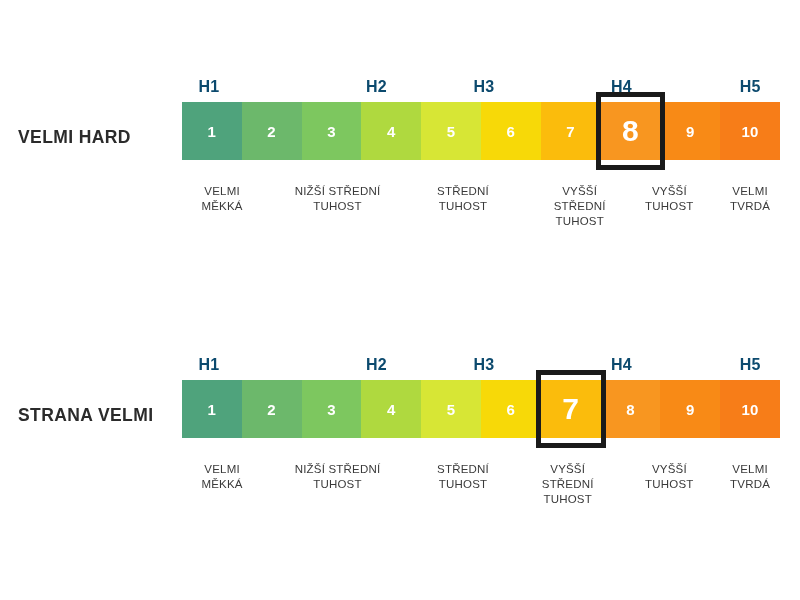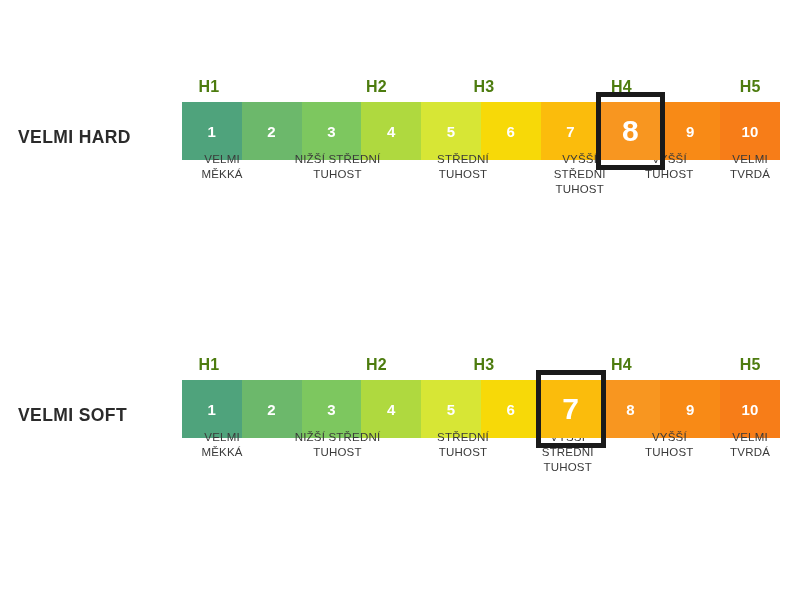--- a/index.html
+++ b/index.html
@@ -42,21 +42,21 @@
     left: 182px;
     top: 8px;
     width: 598px;
     height: 22px;
   }
   .group-label {
     position: absolute;
     top: 0;
     font-size: 16px;
     font-weight: bold;
-    color: #4d7c0f;
+    color: #0c4a6e;
     letter-spacing: 0.2px;
     text-align: center;
     transform: translateX(-50%);
     white-space: nowrap;
   }
 
   
   .bar {
     position: absolute;
     left: 182px;
@@ -90,21 +90,21 @@
     border: 5px solid #1a1a1a;
     box-sizing: border-box;
     z-index: 3;
     pointer-events: none;
   }
 
   
   .caption-row {
     position: absolute;
     left: 182px;
-    top: 82px;
+    top: 114px;
     width: 598px;
     height: 62px;
   }
   .caption {
     position: absolute;
     top: 0;
     font-size: 11.5px;
     line-height: 15px;
     color: #3a3a3a;
     text-align: center;
@@ -169,21 +169,21 @@
 STŘEDNÍ
 TUHOST</div>
       <div class="caption" style="left: 81.5%;">VYŠŠÍ
 TUHOST</div>
       <div class="caption" style="left: 95%;">VELMI
 TVRDÁ</div>
     </div>
 </div>
 
 <div class="scale-block" id="scale-soft">
-  <div class="row-title">VELMI SOFT</div>
+  <div class="row-title">STRANA VELMI</div>
   <div class="group-row">
       <div class="group-label" style="left: 4.5%;">H1</div>
       <div class="group-label" style="left: 32.5%;">H2</div>
       <div class="group-label" style="left: 50.5%;">H3</div>
       <div class="group-label" style="left: 73.5%;">H4</div>
       <div class="group-label" style="left: 95%;">H5</div>
     </div>
   <div class="bar">
       <div class="cell" style="background: rgb(79, 163, 124);">
         <span class="cell-num">1</span>

